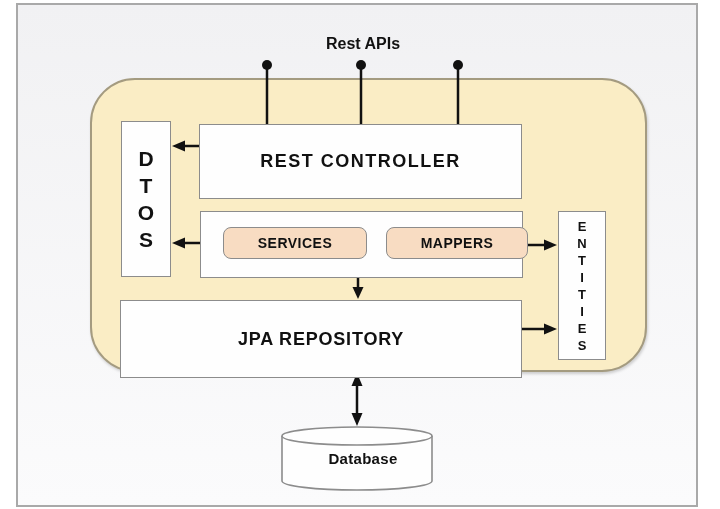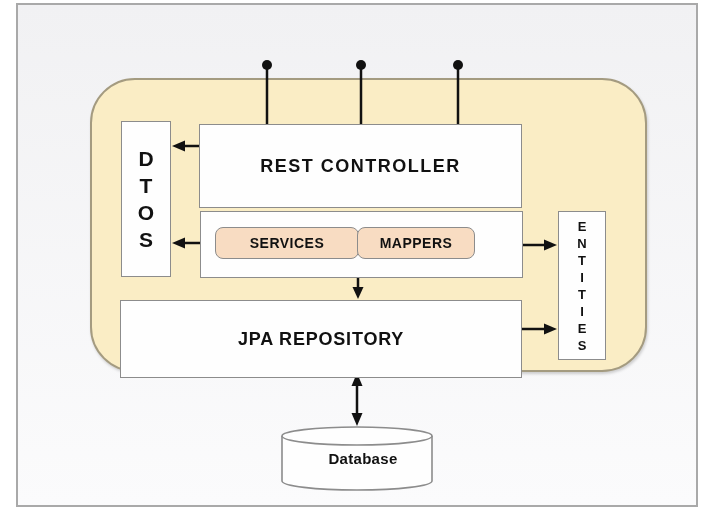--- a/index.html
+++ b/index.html
@@ -31,33 +31,33 @@
     background:var(--container-fill);
     box-shadow:1px 2px 3px rgba(0,0,0,0.18);
     box-sizing:border-box;
   }
   .node{
     position:absolute;border:1.5px solid var(--node-border);
     background:var(--node-fill);box-sizing:border-box;
     display:flex;align-items:center;justify-content:center;
     font-weight:bold;
   }
-  .node-rest-controller{left:199px;top:124px;width:323px;height:84px;
+  .node-rest-controller{left:199px;top:124px;width:323px;height:75px;
     font-size:18px;letter-spacing:1.5px;}
   .node-dtos{left:121px;top:121px;width:50px;height:156px;
     font-size:21px;line-height:27px;text-align:center;letter-spacing:0;}
   .node-middle{left:200px;top:211px;width:323px;height:67px;}
   .chip{
     position:absolute;border:1.5px solid var(--node-border);
     background:var(--accent-fill);border-radius:8px;box-sizing:border-box;
     display:flex;align-items:center;justify-content:center;
     font-weight:bold;font-size:14px;letter-spacing:0.5px;
   }
-  .chip-services{left:14px;top:15px;width:144px;height:32px;justify-content:center;}
-  .chip-mappers{left:156px;top:15px;width:118px;height:32px;}
+  .chip-services{left:22px;top:15px;width:144px;height:32px;justify-content:center;}
+  .chip-mappers{left:185px;top:15px;width:142px;height:32px;}
   .node-entities{left:558px;top:211px;width:48px;height:149px;
     font-size:13px;line-height:17px;text-align:center;}
   .node-jpa{left:120px;top:300px;width:402px;height:78px;
     font-size:18px;letter-spacing:0.8px;}
   .top-label{
     position:absolute;left:303px;top:35px;width:120px;text-align:center;
     font-weight:bold;font-size:16px;
   }
   .db-label{
     position:absolute;left:282px;top:450px;width:162px;text-align:center;
@@ -69,20 +69,21 @@
   svg.overlay .dot{fill:var(--line);stroke:none;}
   svg.overlay .cyl{fill:var(--node-fill);stroke:var(--node-border);stroke-width:1.6;}
 </style>
 </head>
 <body>
 
 <div class="stage">
 
   <div class="frame"></div>
 
+  <div class="top-label">Rest APIs</div>
 
   <div class="container"></div>
 
   <svg class="overlay" viewBox="0 0 720 509" xmlns="http://www.w3.org/2000/svg">
 
     <g>
       <circle class="dot" cx="267" cy="65" r="5"></circle>
       <line class="wire" x1="267" y1="65" x2="267" y2="125"></line>
     </g>
     <g>

